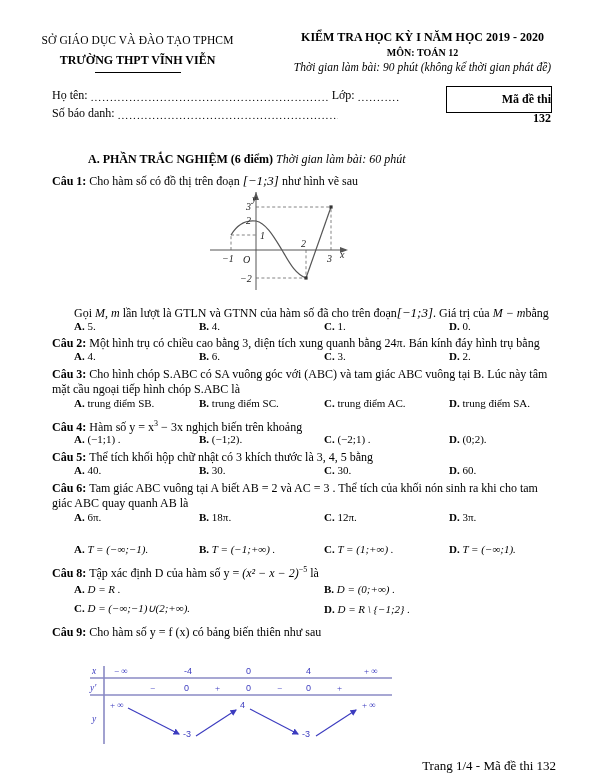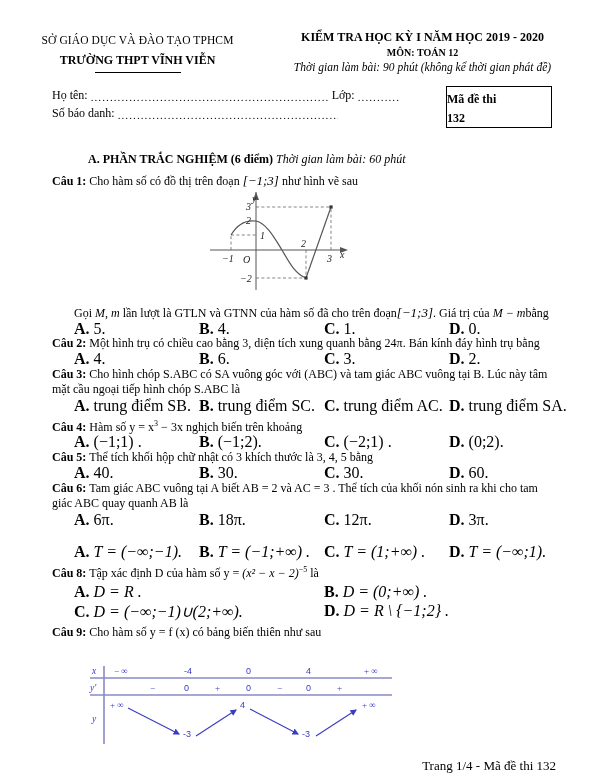--- a/index.html
+++ b/index.html
@@ -65,44 +65,45 @@
     color: #000;
     margin: 0 3px;
   }
   .dots.d1 { width: 238px; }
   .dots.d2 { width: 42px; }
   .dots.d3 { width: 220px; }
 
   .code-box {
     position: absolute;
     top: 86px; left: 446px;
-    width: 106px; height: 42px;
+    width: 106px; height: 27px;
     border: 1.6px solid #000;
-    text-align: left;
+    text-align: right;
     box-sizing: border-box;
   }
   .code-box .t { font-size: 12px; font-weight: bold; margin-top: 5px; }
   .code-box .n { font-size: 12px; font-weight: bold; margin-top: 4px; }
 
   
   .section-head {
     position: absolute;
     top: 152px; left: 52px;
     font-size: 12px;
     margin-left: 36px;
   }
   .section-head b { font-weight: bold; }
   .section-head i { font-style: italic; }
 
   .q { font-size: 12px; line-height: 1.45; }
   .q b.lbl { font-weight: bold; }
   .opts {
     display: flex;
-    font-size: 16px;
+    font-size: 11px;
     padding-left: 22px;
+    align-items: flex-end;
   }
   .opts > div { width: 138px; }
   .opts.two > div { width: 276px; }
   .opts b { font-weight: bold; }
 
   .blk { position: absolute; left: 52px; width: 500px; }
 
   
   .mi { font-style: italic; font-family: "Liberation Serif", serif; }
   sup.ex { font-size: 8px; vertical-align: super; font-style: italic; }

